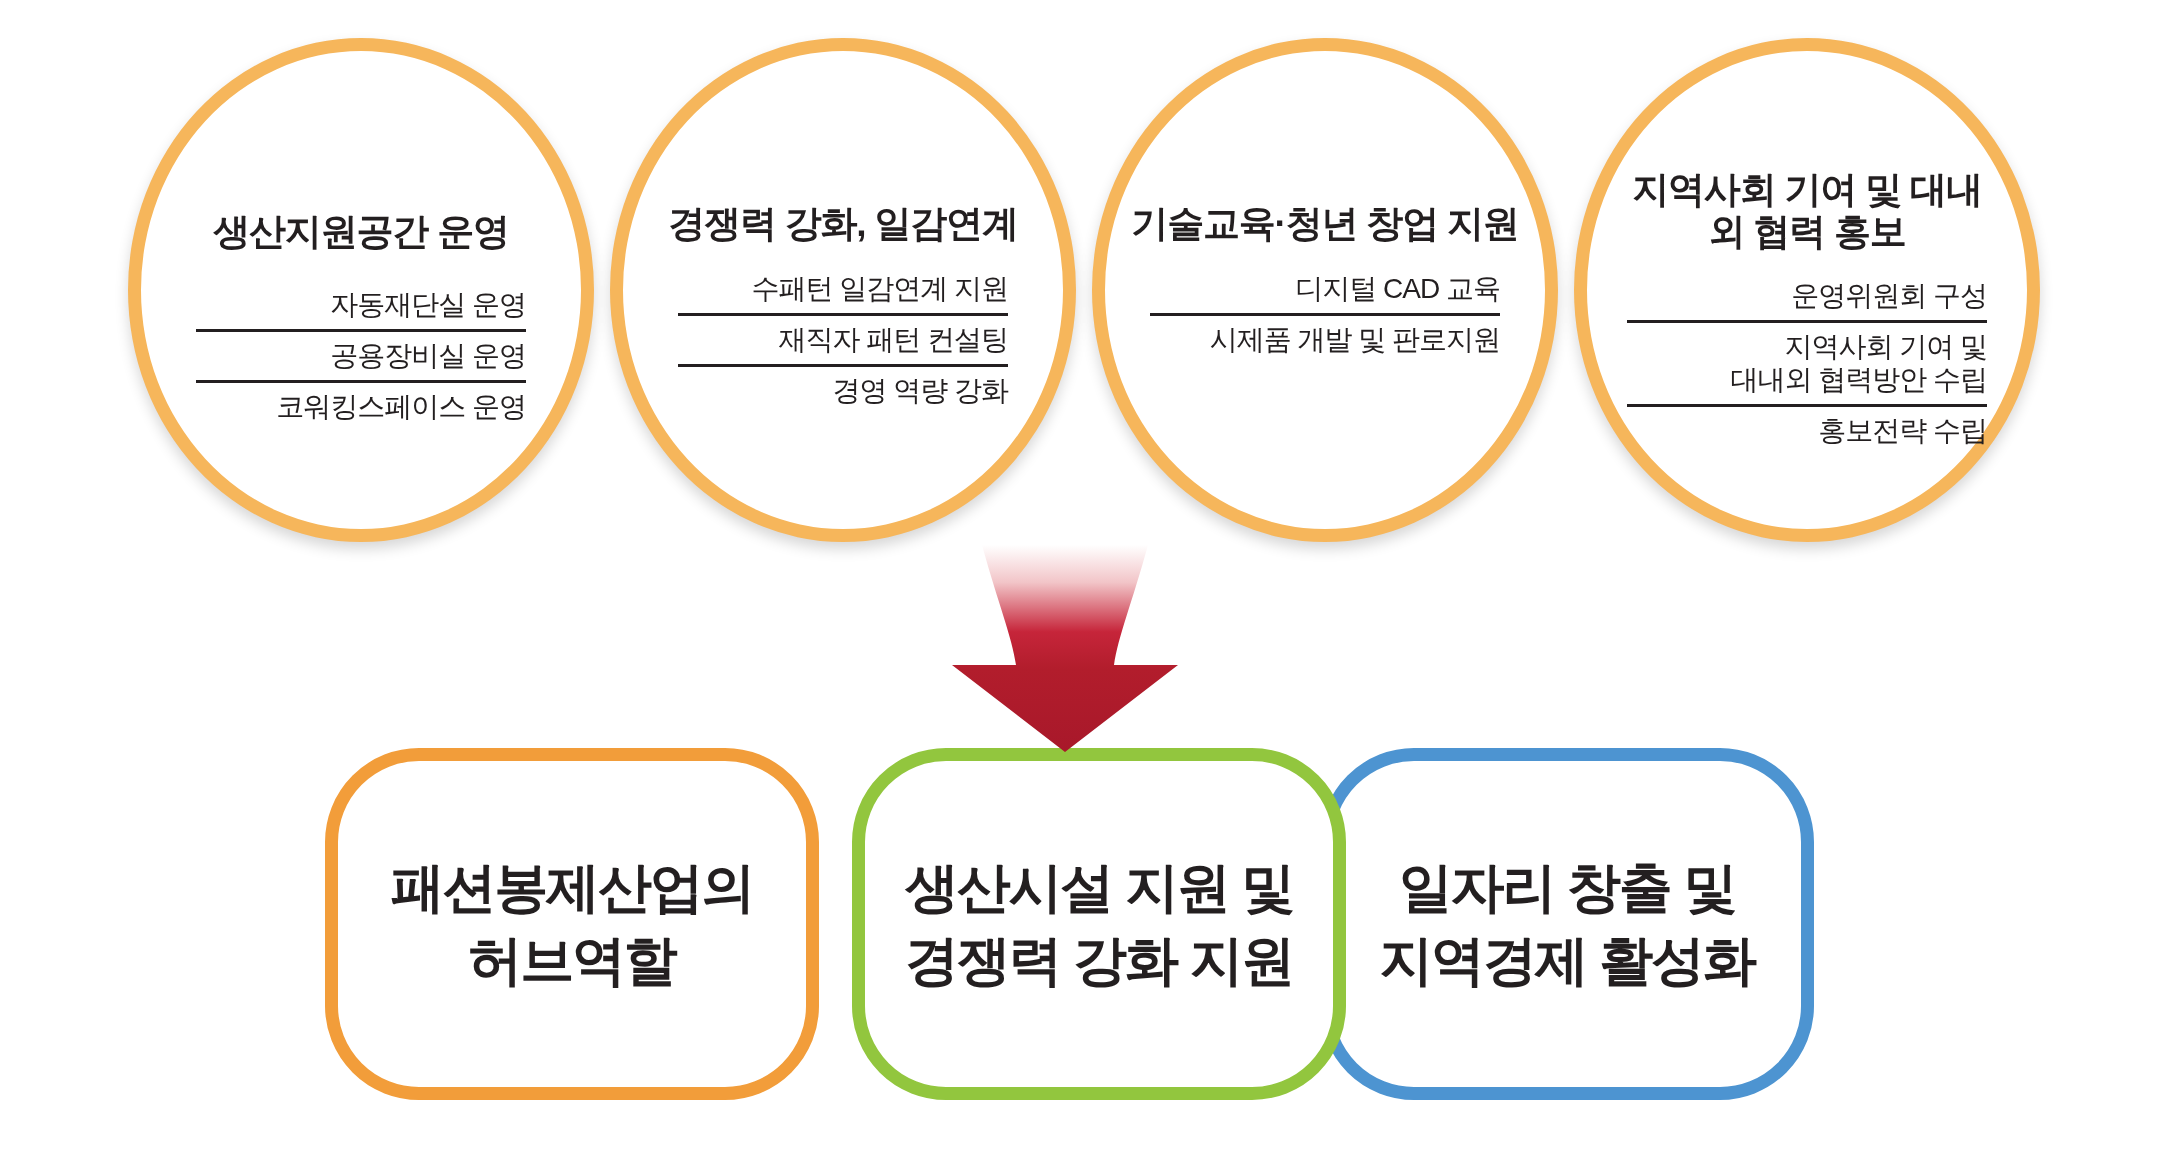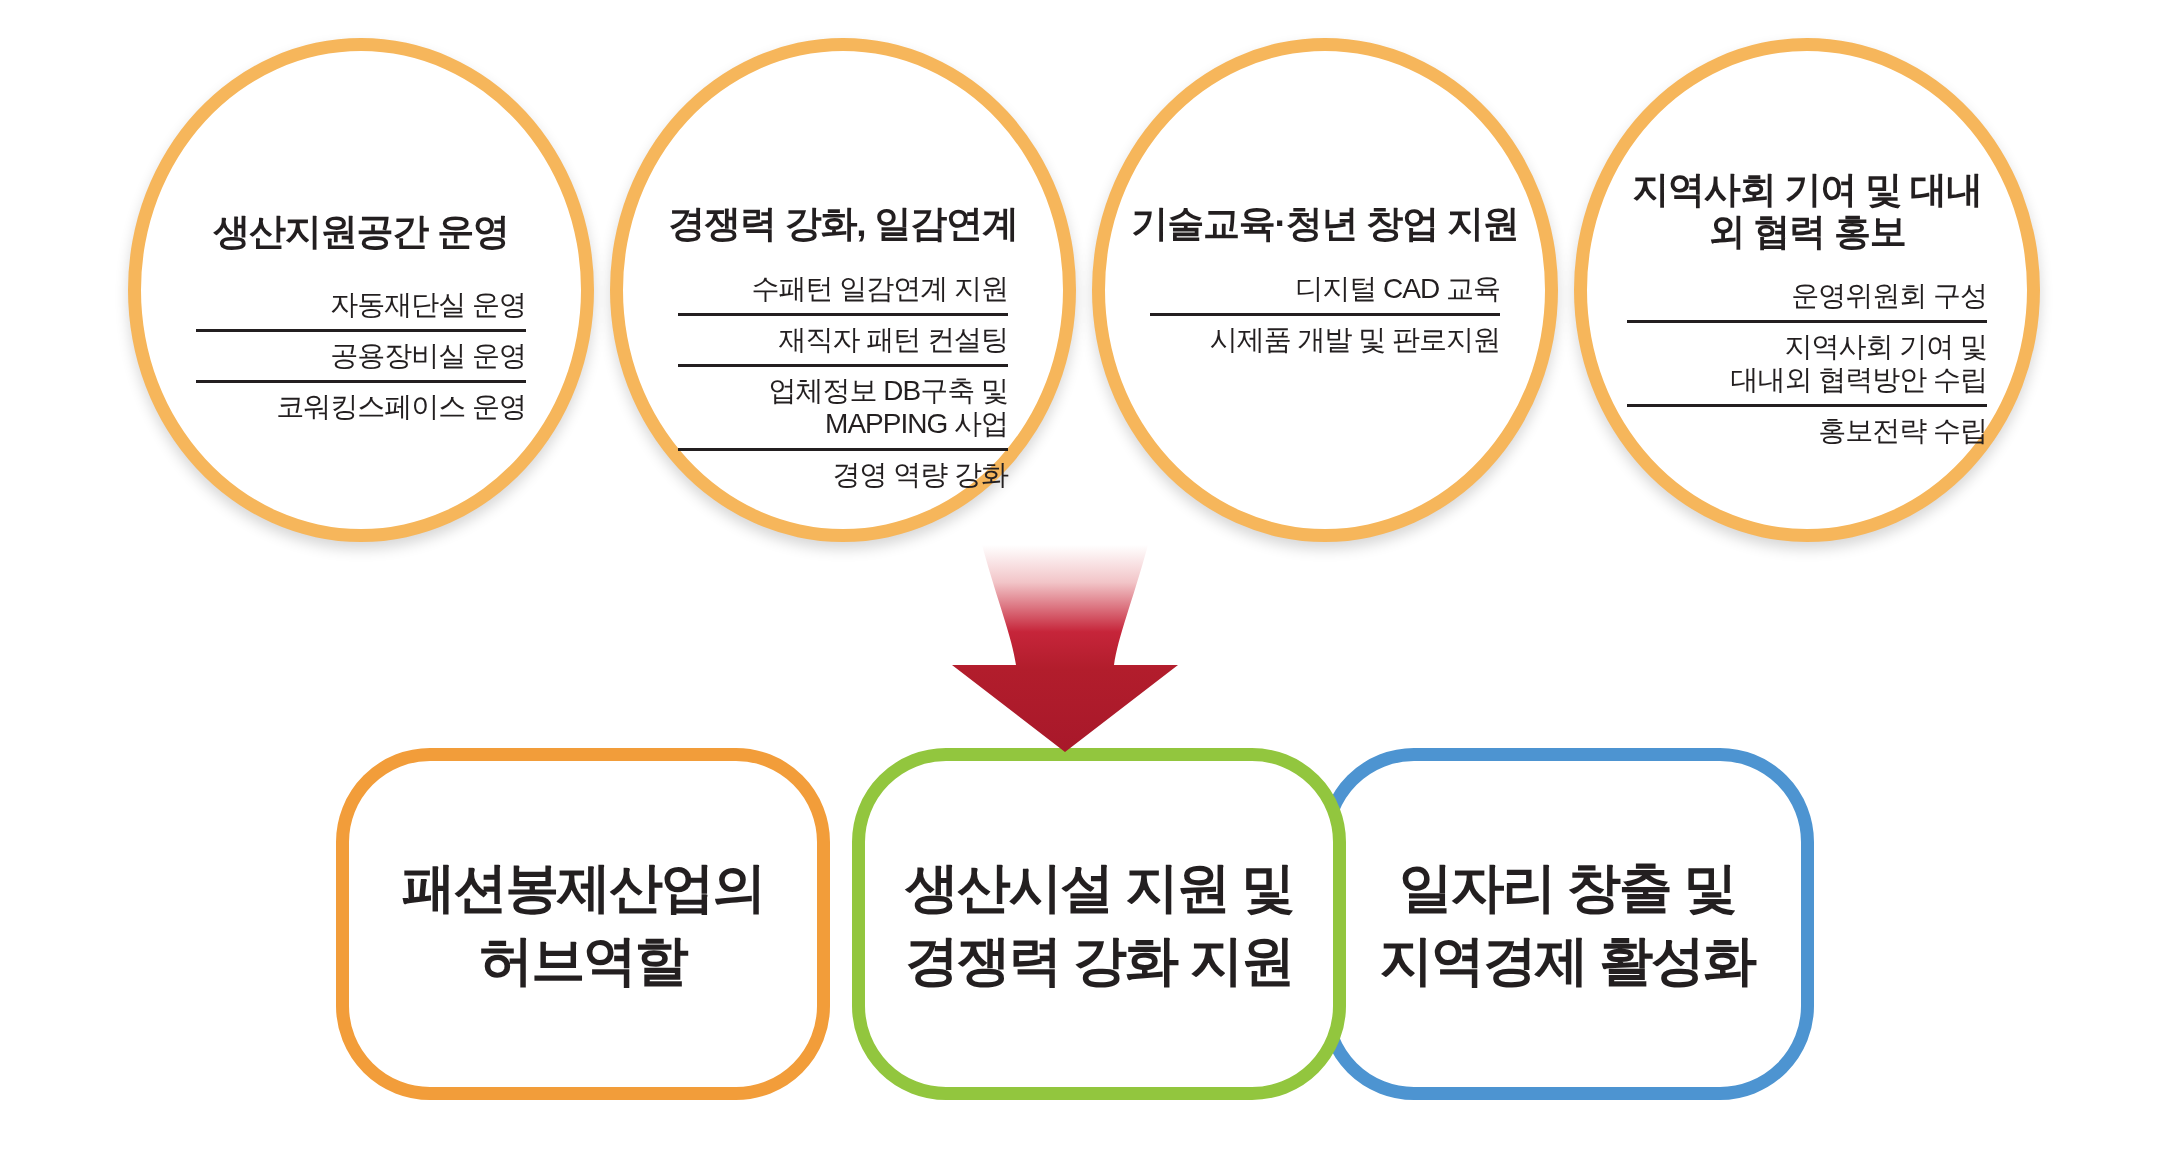--- a/index.html
+++ b/index.html
@@ -63,21 +63,21 @@
 
   
   #box-row{position:absolute;left:0;top:748px;width:2174px;height:372px;}
   .goal-box{
     position:absolute;top:0;width:494px;height:352px;
     border:13px solid #000;border-radius:94px;background:#ffffff;
     box-sizing:border-box;
     display:flex;align-items:center;justify-content:center;
     text-align:center;
   }
-  .goal-box.b1{left:336px;border-color:#F29D3A;z-index:3;}
+  .goal-box.b1{left:325px;border-color:#F29D3A;z-index:3;}
   .goal-box.b2{left:852px;border-color:#92C63E;z-index:2;}
   .goal-box.b3{left:1320px;border-color:#4D94D1;z-index:1;}
 
   .goal-label{
     font-weight:bold;font-size:54px;line-height:1.36;
     letter-spacing:-2.2px;white-space:pre-line;
   }
 </style>
 </head>
 <body>
@@ -94,22 +94,20 @@
       </div>
     </div>
   </div>
 
   <div class="circle c2">
     <div class="circle-inner">
       <div class="circle-title">경쟁력 강화, 일감연계</div>
       <div class="circle-items">
         <div class="circle-item">수패턴 일감연계 지원</div>
         <div class="circle-item">재직자 패턴 컨설팅</div>
-        <div class="circle-item">업체정보 DB구축 및
-MAPPING 사업</div>
         <div class="circle-item">경영 역량 강화</div>
       </div>
     </div>
   </div>
 
   <div class="circle c3">
     <div class="circle-inner">
       <div class="circle-title">기술교육·청년 창업 지원</div>
       <div class="circle-items">
         <div class="circle-item">디지털 CAD 교육</div>

